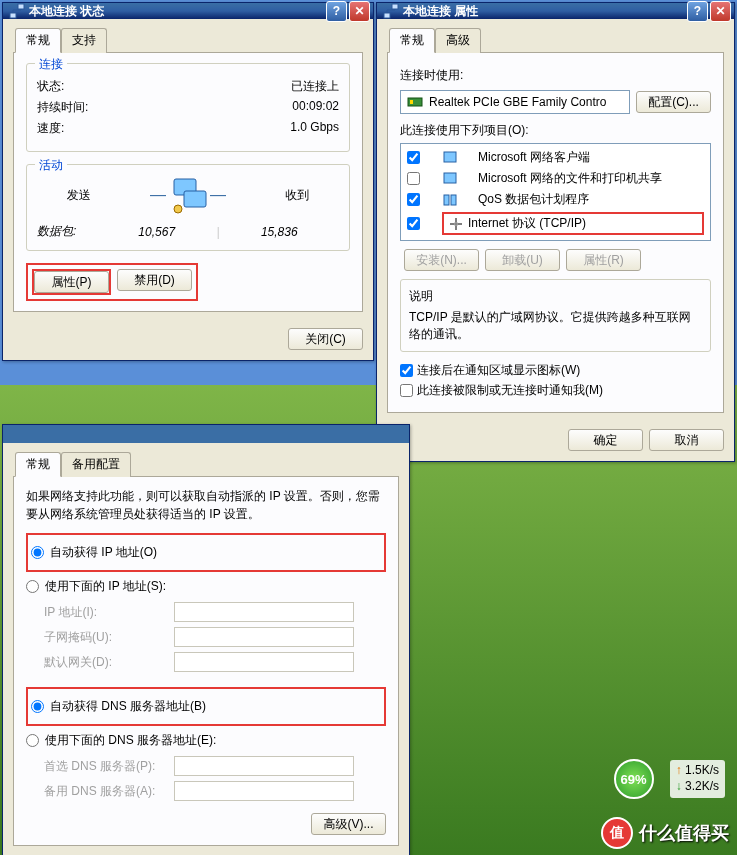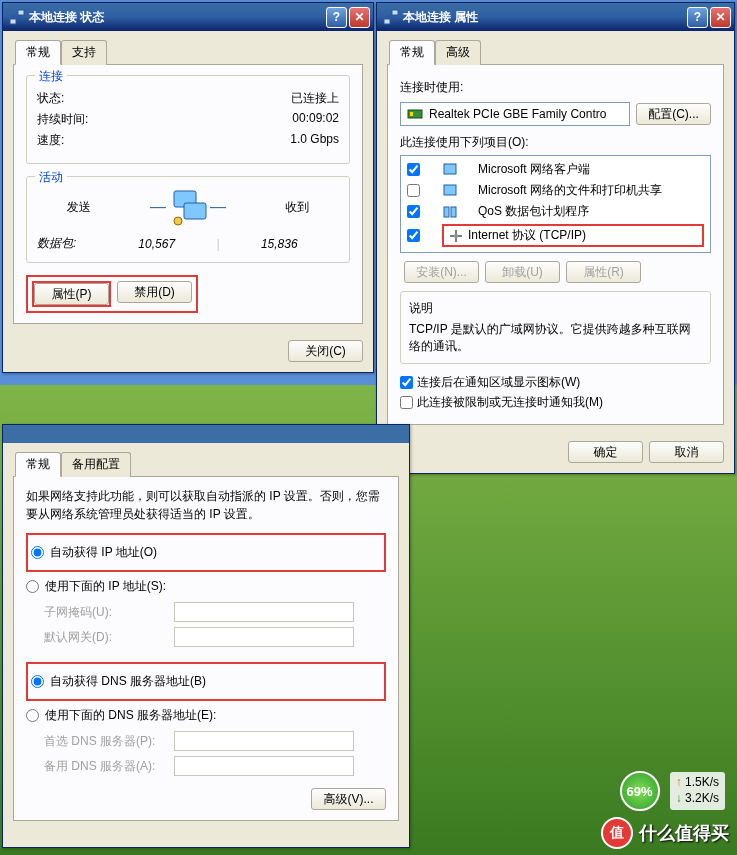--- a/index.html
+++ b/index.html
@@ -1,19 +1,19 @@
 <!DOCTYPE html>
 <html><head>
 <meta charset="utf-8">
 <style>
 * { margin: 0; padding: 0; box-sizing: border-box; font-family: "Microsoft YaHei", SimSun, Tahoma, sans-serif; font-size: 12px; }
 body { width: 737px; height: 855px; background: linear-gradient(to bottom, #5a8fd8 0%, #5a8fd8 45%, #7fb548 45%, #3a7a20 100%); position: relative; overflow: hidden; }
 
 .window { position: absolute; background: #ece9d8; border: 1px solid #0a246a; box-shadow: 1px 1px 3px rgba(0,0,0,0.3); }
-.titlebar { height: 28px; background: linear-gradient(to bottom, #3a6ea5 0%, #2f5ea3 50%, #0a246a 100%); display: flex; align-items: center; padding: 0 3px 0 6px; color: white; font-weight: bold; }
+.titlebar { height: 16px; background: linear-gradient(to bottom, #3a6ea5 0%, #2f5ea3 50%, #0a246a 100%); display: flex; align-items: center; padding: 0 3px 0 6px; color: white; font-weight: bold; }
 .titlebar-icon { width: 16px; height: 16px; margin-right: 4px; }
 .titlebar-text { flex: 1; }
 .titlebar-btns { display: flex; gap: 2px; }
 .titlebar-btn { width: 21px; height: 21px; border: 1px solid white; border-radius: 3px; display: flex; align-items: center; justify-content: center; font-weight: bold; color: white; cursor: pointer; }
 .btn-help { background: linear-gradient(to bottom, #6fa3e0, #2f5ea3); }
 .btn-close { background: linear-gradient(to bottom, #e57373, #c0392b); }
 
 .window-body { padding: 8px 10px; }
 .tabstrip { display: flex; border-bottom: 1px solid #aca899; padding-left: 2px; }
 .tab { padding: 3px 10px; border: 1px solid #aca899; border-bottom: none; background: #ece9d8; margin-right: 0; border-radius: 3px 3px 0 0; cursor: pointer; position: relative; top: 1px; }
@@ -52,21 +52,21 @@
 .radio-row { display: flex; align-items: center; gap: 6px; margin: 4px 0; padding: 2px 0; }
 .ip-grid { margin-left: 18px; }
 .ip-grid .r { display: flex; align-items: center; margin: 5px 0; }
 .ip-grid .r label { flex: 0 0 130px; color: #a0a0a0; }
 .ip-input { width: 180px; height: 20px; border: 1px solid #c9c7ba; background: #fff; }
 
 .badge-zhi { position: absolute; right: 8px; bottom: 6px; display: flex; align-items: center; gap: 6px; color: white; font-weight: bold; }
 .badge-zhi .circle { width: 32px; height: 32px; border-radius: 50%; background: #e53935; border: 2px solid #fff; display: flex; align-items: center; justify-content: center; color: white; font-size: 14px; font-weight: bold; }
 .badge-zhi .txt { font-size: 18px; text-shadow: 1px 1px 2px #000; }
 
-.net-badge { position: absolute; right: 12px; bottom: 44px; display: flex; align-items: center; gap: 10px; }
+.net-badge { position: absolute; right: 12px; bottom: 56px; display: flex; align-items: center; gap: 16px; }
 .net-badge .pct { width: 40px; height: 40px; border-radius: 50%; background: radial-gradient(#7fe055,#2d9c2b); border: 2px solid #fff; display: flex; align-items: center; justify-content: center; color: white; font-weight: bold; font-size: 13px; }
 .net-badge .speeds { background: rgba(255,255,255,0.85); border-radius: 3px; padding: 3px 6px; font-size: 10px; line-height: 1.3; }
 .arrow-up { color: #e57300; }
 .arrow-dn { color: #2d9c2b; }
 
 .icon16 { width: 16px; height: 16px; flex: none; }
 .section-lbl { color: #000; margin: 4px 0 2px; }
 .w3-btn-row { display: flex; gap: 6px; justify-content: flex-start; padding: 0 4px; margin-bottom: 8px; }
 </style>
 </head>
@@ -246,20 +246,24 @@
             <input type="radio" name="ip" checked="" style="">
             <span>自动获得 IP 地址(O)</span>
           </div>
       </div>
       <div class="radio-row">
           <input type="radio" name="ip" style="">
           <span>使用下面的 IP 地址(S):</span>
         </div>
       <div class="ip-grid">
         <div class="r">
+            <label>IP 地址(I):</label>
+            <input class="ip-input" disabled="" style="">
+          </div>
+        <div class="r">
             <label>子网掩码(U):</label>
             <input class="ip-input" disabled="" style="">
           </div>
         <div class="r">
             <label>默认网关(D):</label>
             <input class="ip-input" disabled="" style="">
           </div>
       </div>
 
       <div style="height:10px;"></div>

